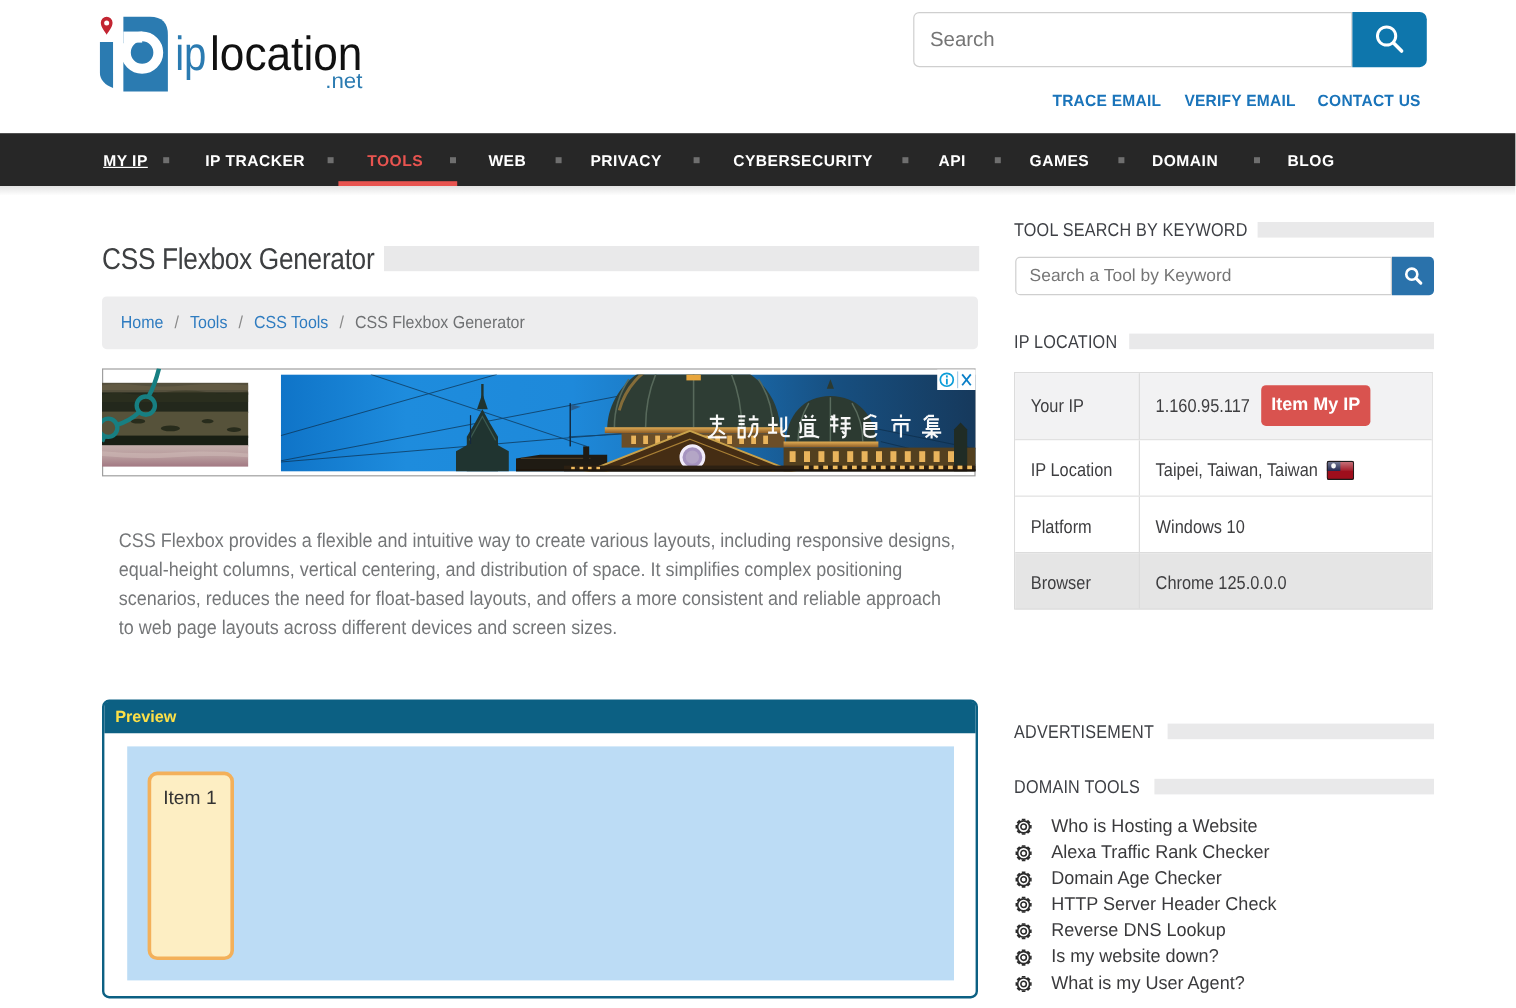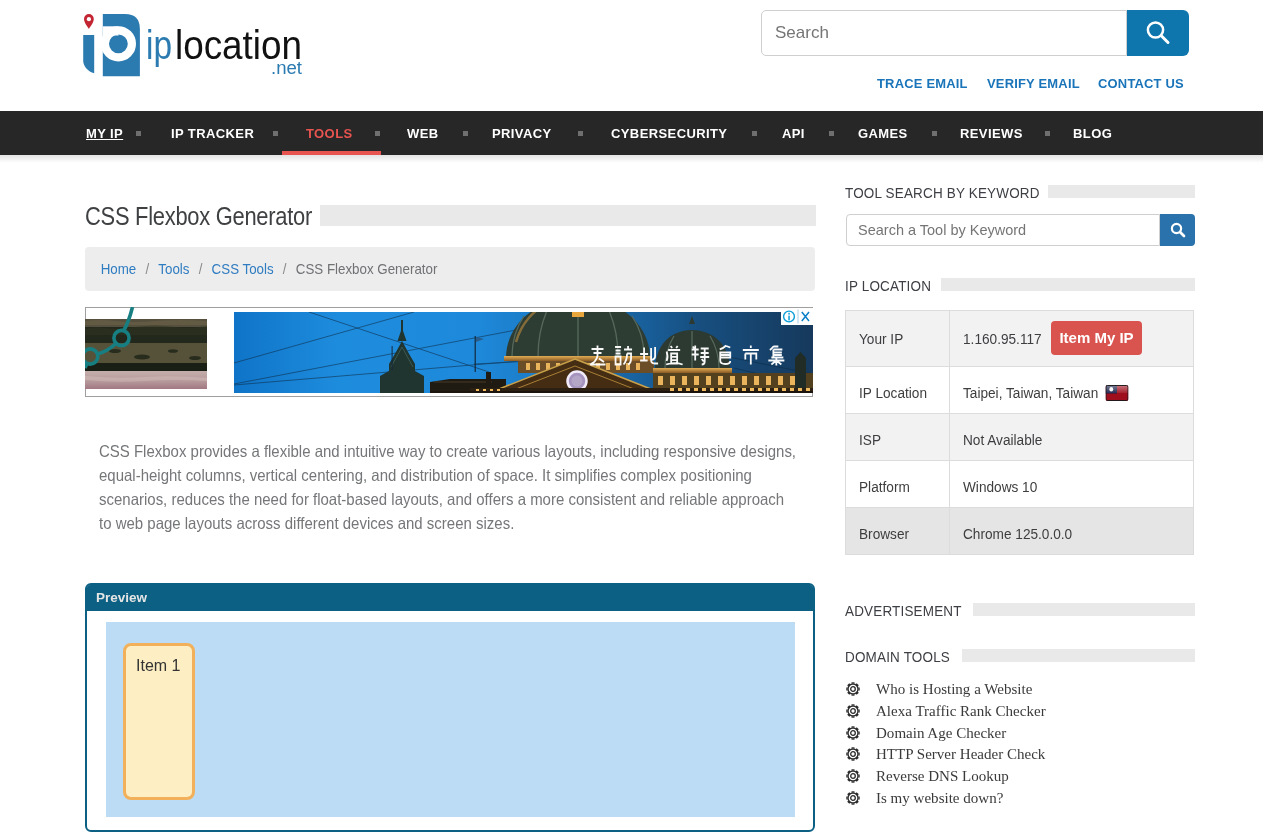--- a/index.html
+++ b/index.html
@@ -3,21 +3,21 @@
 <meta charset="utf-8">
 <style>
   * { margin:0; padding:0; box-sizing:border-box; }
   html,body { width:1263px; height:840px; background:#fff; font-family:"Liberation Sans", sans-serif; overflow:hidden; }
   body { position:relative; }
   .abs { position:absolute; }
   .nsq { width:5px; height:5px; background:#6f6f6f; margin-top:5px; }
   .iprow { display:flex; border-bottom:1px solid #dcdcdc; position:relative; }
   .iprow .c1 { width:104px; padding:17px 0 0 13px; border-right:1px solid #dcdcdc; }
   .iprow .c2 { flex:1; padding:17px 0 0 13px; }
-  .dlitem { height:21.8px; position:relative; font-size:15.5px; color:#3a3a3c;font-family:Liberation Serif, serif; }
+  .dlitem { height:21.8px; position:relative; font-size:15.5px; color:#3a3a3c; }
   .dlitem svg { position:absolute; left:0; top:2px; }
   .dlitem span { position:absolute; left:31px; top:1px; transform:scaleX(0.97); transform-origin:left top; white-space:nowrap; }
   .cx { display:inline-block; transform:scaleX(0.88); transform-origin:left top; white-space:nowrap; }
 </style>
 </head>
 <body>
 
 <div class="abs" id="logo" style="left:83px; top:9px; width:222px; height:69px;text-align:center;">
   <svg width="222" height="69" viewBox="0 0 222 69">
 
@@ -62,21 +62,21 @@
   <span class="abs" style="left:407px;">WEB</span>
   <span class="abs nsq" style="left:463px;"></span>
   <span class="abs" style="left:492px;">PRIVACY</span>
   <span class="abs nsq" style="left:578px;"></span>
   <span class="abs" style="left:611px;">CYBERSECURITY</span>
   <span class="abs nsq" style="left:752px;"></span>
   <span class="abs" style="left:782px;">API</span>
   <span class="abs nsq" style="left:829px;"></span>
   <span class="abs" style="left:858px;">GAMES</span>
   <span class="abs nsq" style="left:932px;"></span>
-  <span class="abs" style="left:960px;">REVIEWS</span>
+  <span class="abs" style="left:960px;">DOMAIN</span>
   <span class="abs nsq" style="left:1045px;"></span>
   <span class="abs" style="left:1073px;">BLOG</span>
 </div>
 <div class="abs" style="left:0; top:155px; width:1263px; height:8px; background:linear-gradient(#e3e3e3,#ffffff);"></div>
 
 <div class="abs" style="left:85px; top:202px; font-size:25px; color:#3e4042; letter-spacing:-0.3px; transform:scaleX(0.876); transform-origin:left top;">CSS Flexbox Generator</div>
 <div class="abs" style="left:320px; top:205px; width:496px; height:21px; background:#e9e9ea;"></div>
 
 <div class="abs" style="left:85px; top:247px; width:730px; height:44px; background:#ededee; border-radius:4px; font-size:14.5px;">
   <div style="padding:14px 0 0 17px; color:#8a8a8a; transform:scaleX(0.92); transform-origin:left top; white-space:nowrap;">
@@ -287,21 +287,21 @@
 </div>
 
 <div class="abs" id="para" style="left:99px; top:439px; font-size:16.5px; line-height:24px; color:#747678; transform:scaleX(0.908); transform-origin:left top; white-space:nowrap;">
 CSS Flexbox provides a flexible and intuitive way to create various layouts, including responsive designs,<br>
 equal-height columns, vertical centering, and distribution of space. It simplifies complex positioning<br>
 scenarios, reduces the need for float-based layouts, and offers a more consistent and reliable approach<br>
 to web page layouts across different devices and screen sizes.
 </div>
 
 <div class="abs" style="left:85px; top:583px; width:730px; height:249px; border:2px solid #0c6083; border-radius:6px; background:#fff;">
-  <div style="height:26px; background:#0c6083; border-radius:3px 3px 0 0; color:#e5e5e5; font-weight:bold; font-size:13.5px; padding:5px 0 0 9px;">Preview</div>
+  <div style="height:26px; background:#0c6083; border-radius:3px 3px 0 0; color:#fde047; font-weight:bold; font-size:13.5px; padding:5px 0 0 9px;">Preview</div>
 </div>
 <div class="abs" style="left:106px; top:622px; width:689px; height:195px; background:#bcdcf5;"></div>
 <div class="abs" style="left:123px; top:643px; width:72px; height:157px; background:#fdeec3; border:3px solid #f3b05a; border-radius:8px; font-size:16px; color:#333; padding:11px 0 0 10px;">Item 1</div>
 
 <div class="abs" style="left:845px; top:184px; font-size:15.5px; color:#3d3f44; letter-spacing:0.2px; transform:scaleX(0.87); transform-origin:left top;">TOOL SEARCH BY KEYWORD</div>
 <div class="abs" style="left:1048px; top:185px; width:147px; height:13px; background:#e9e9ea;"></div>
 
 <input class="abs" style="left: 846px; top: 214px; width: 314px; height: 32px; border: 1px solid rgb(207, 207, 207); border-radius: 4px 0px 0px 4px; font-size: 14.5px; color: rgb(154, 154, 154); padding-left: 11px; outline: none; font-family: &quot;Liberation Sans&quot;, sans-serif;" placeholder="Search a Tool by Keyword">
 <div class="abs" style="left:1160px; top:214px; width:35px; height:32px; background:#2a72ab; border-radius:0 4px 4px 0;">
   <svg width="35" height="32" viewBox="0 0 35 32">
@@ -331,24 +331,20 @@
                 <stop offset="1" stop-opacity="0"></stop>
               </linearGradient>
             </defs>
             <rect width="26" height="16" rx="2" fill="#9e0e1c"></rect>
             <path d="M0,2 a2,2 0 0 1 2,-2 H13 V8.5 H0 Z" fill="#151c47"></path>
             <circle cx="6.5" cy="4.2" r="2.2" fill="#f5f5f5"></circle>
             <rect width="26" height="16" rx="2" fill="url(#fgl)"></rect>
             <rect x="0.5" y="0.5" width="25" height="15" rx="1.6" fill="none" stroke="#1b1b1b" stroke-width="1"></rect>
           </svg></span></div>
   </div>
-  <div class="iprow" style="height:47px; background:#f2f2f3;">
-    <div class="c1"><span class="cx">ISP</span></div>
-    <div class="c2"><span class="cx">Not Available</span></div>
-  </div>
   <div class="iprow" style="height:47px; background:#fff;justify-content:center;">
     <div class="c1"><span class="cx">Platform</span></div>
     <div class="c2"><span class="cx">Windows 10</span></div>
   </div>
   <div class="iprow" style="height:47px; background:#e5e5e5;">
     <div class="c1"><span class="cx">Browser</span></div>
     <div class="c2"><span class="cx">Chrome 125.0.0.0</span></div>
   </div>
 </div>
 
@@ -406,13 +402,19 @@
         <use href="#gear"></use>
       </svg>
       <span>Reverse DNS Lookup</span>
     </div>
   <div class="dlitem">
       <svg width="16" height="16">
         <use href="#gear"></use>
       </svg>
       <span>Is my website down?</span>
     </div>
+  <div class="dlitem">
+      <svg width="16" height="16">
+        <use href="#gear"></use>
+      </svg>
+      <span>What is my User Agent?</span>
+    </div>
 </div>
 
 </body></html>

